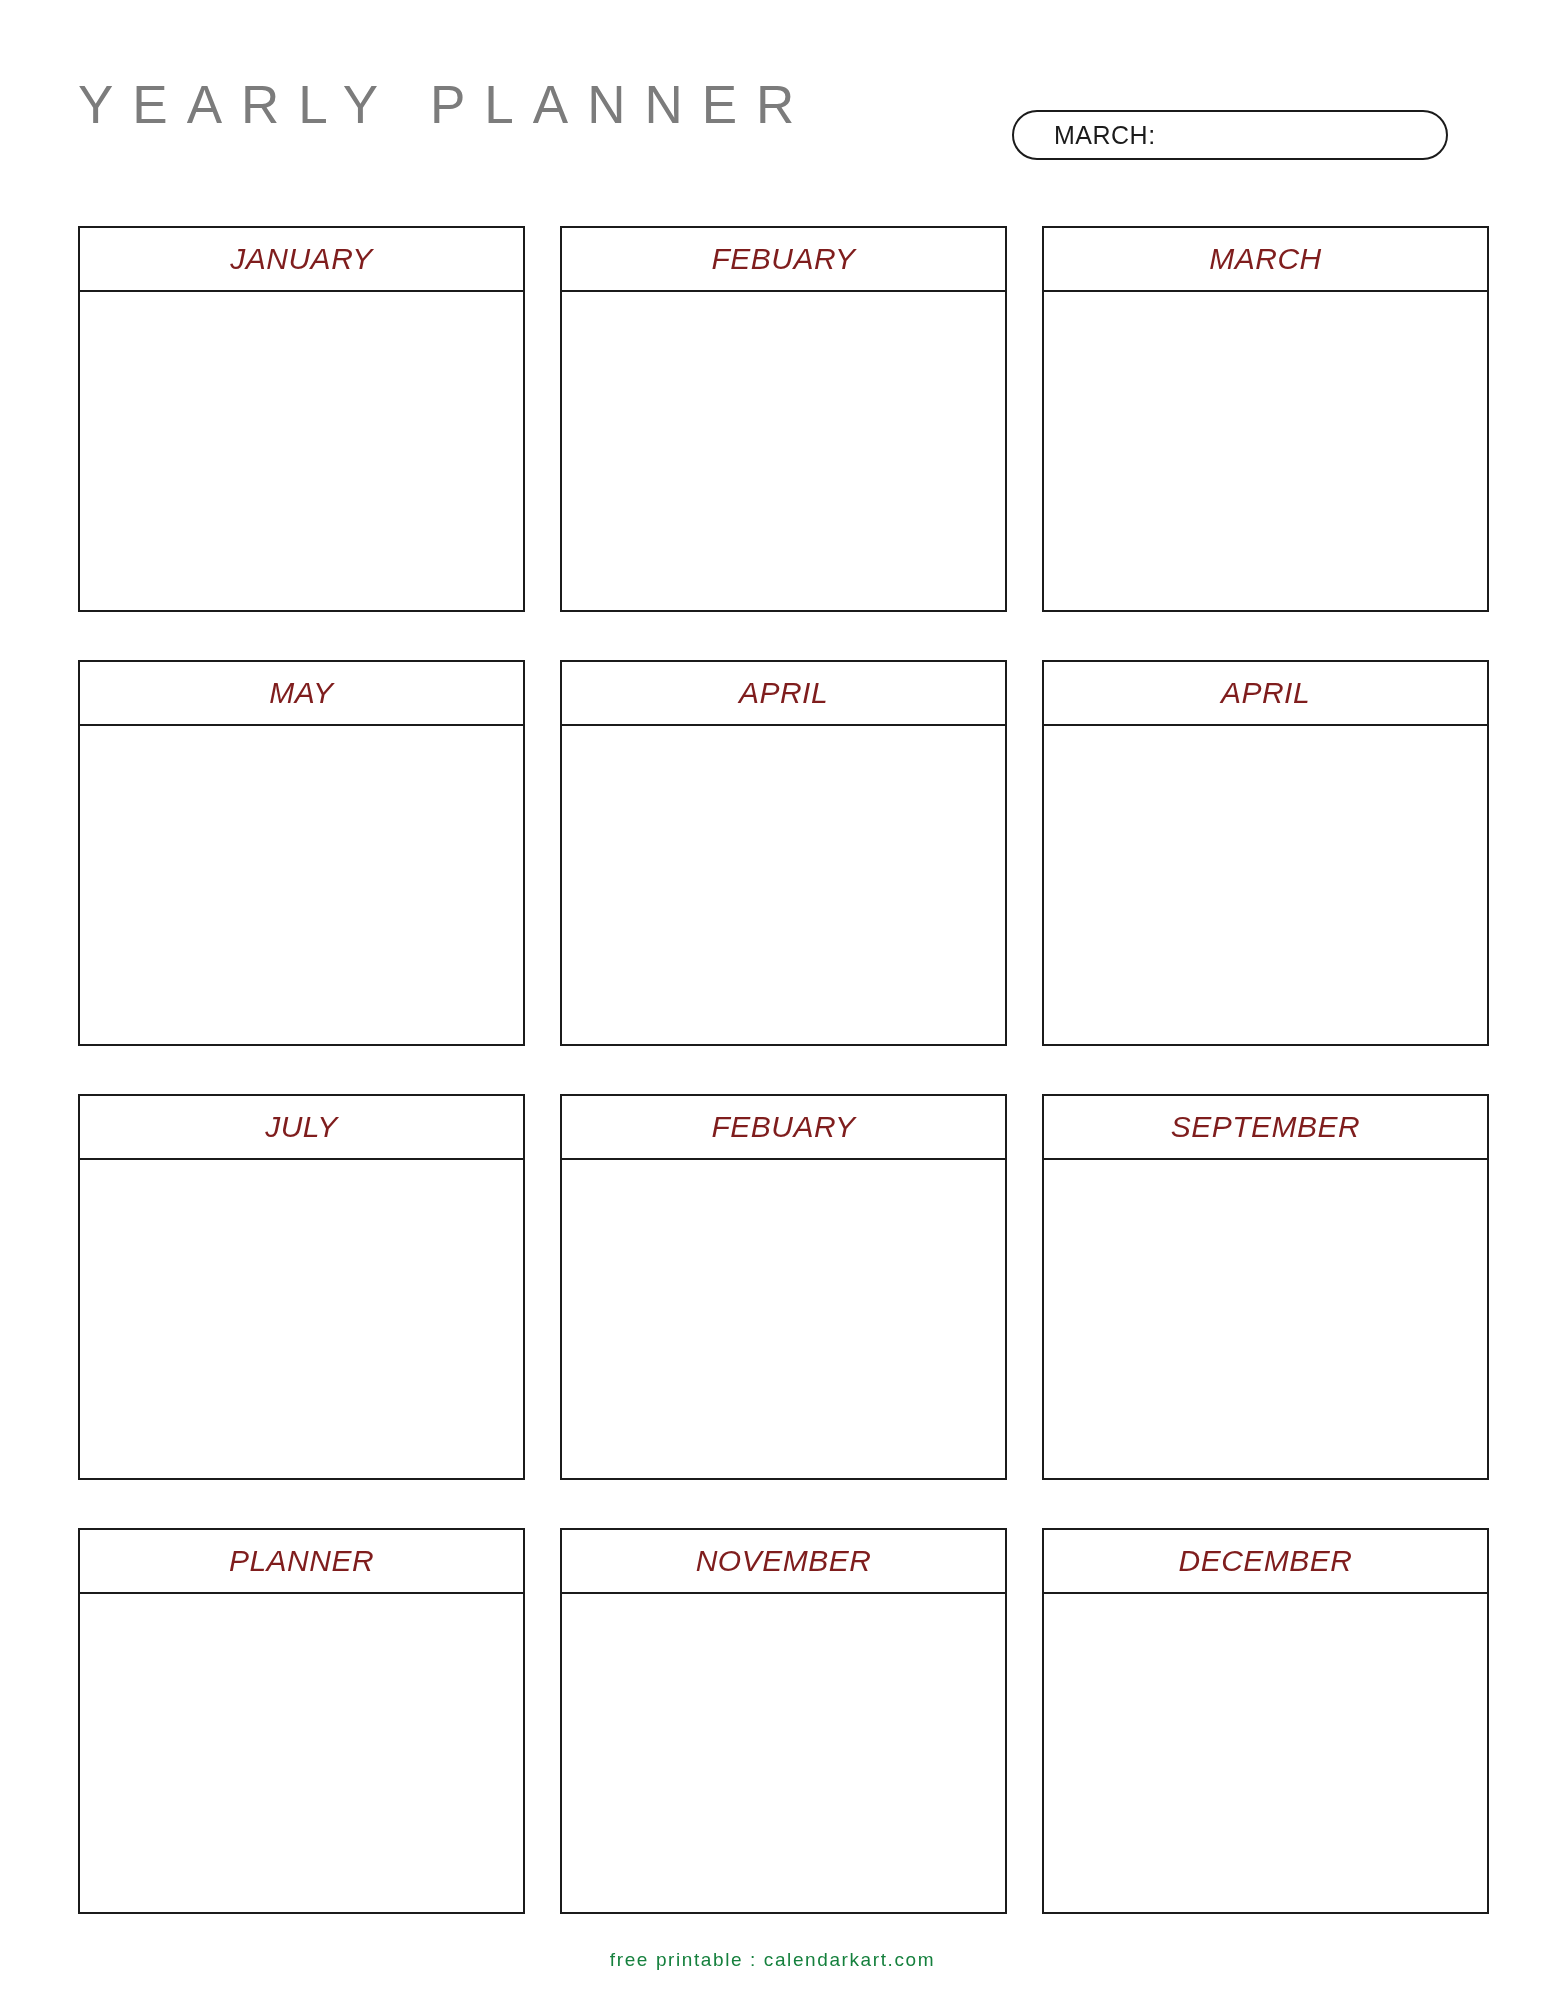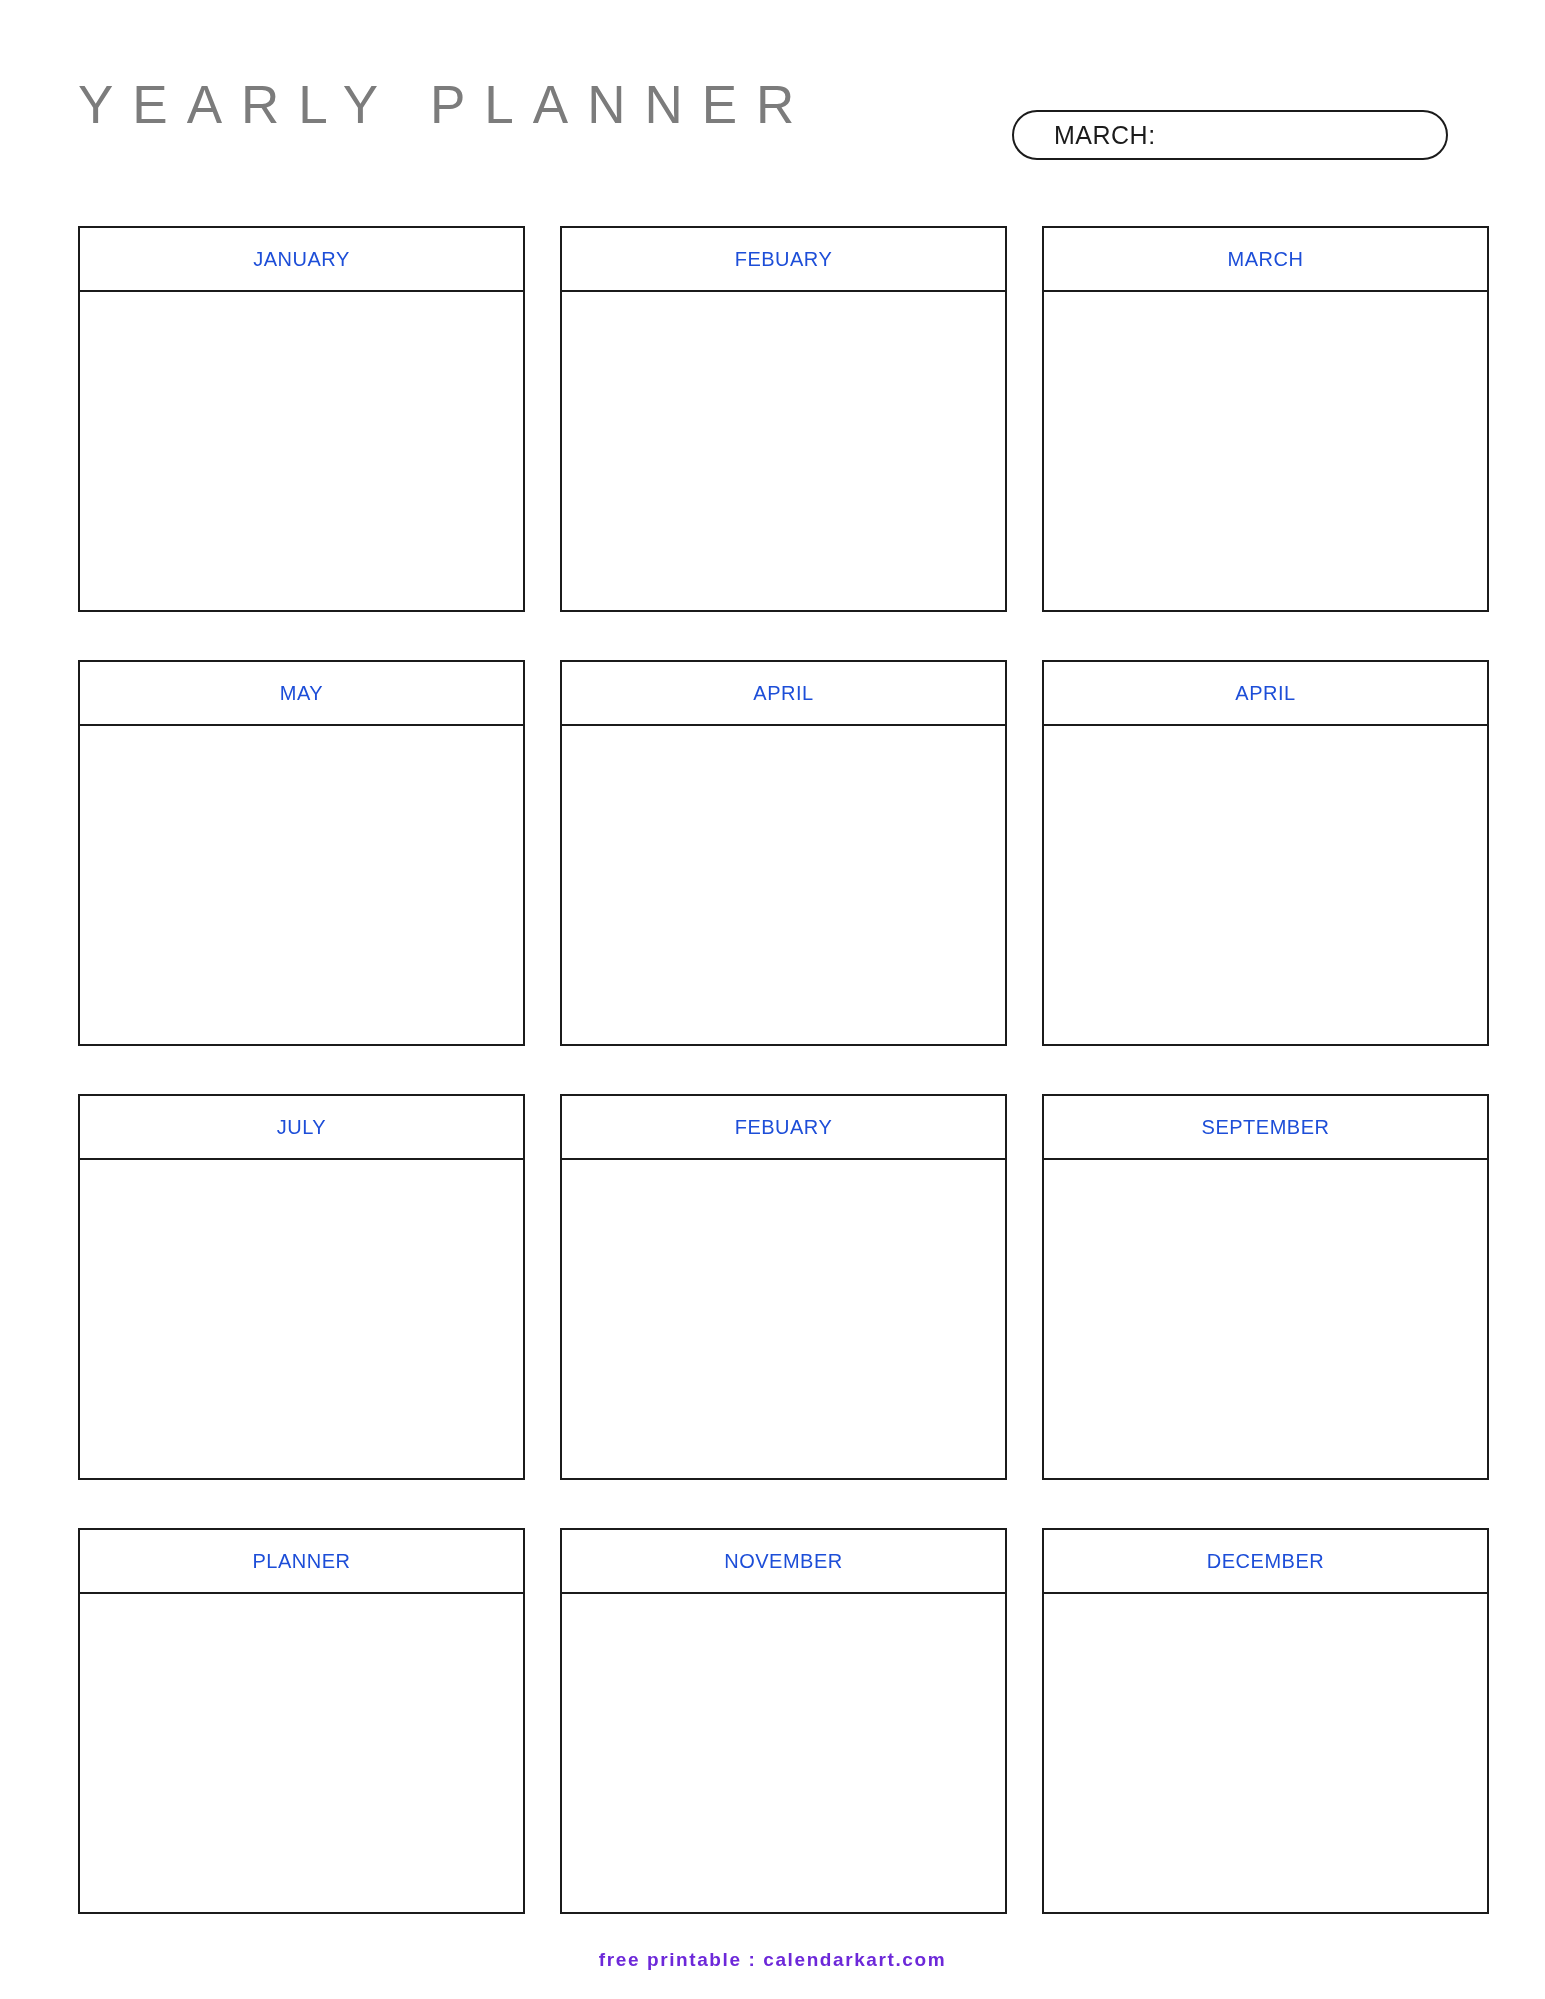--- a/index.html
+++ b/index.html
@@ -105,46 +105,47 @@
   .month-header {
     height: 64px;
     flex: 0 0 64px;
     border-bottom: 2px solid #1b1b1b;
     display: flex;
     align-items: center;
     justify-content: center;
   }
 
   .month-name {
-    font-size: 20px;
-    font-weight: 400;
-    color: #1d4ed8;
+    font-size: 30px;
+    font-weight: 400;
+    color: #7f1d1d;
     letter-spacing: 0.5px;
     line-height: 1;
     white-space: nowrap;
+    font-style: italic;
   }
 
   .month-body {
     flex: 1 1 auto;
     background: #ffffff;
   }
 
   
   .footer {
     position: absolute;
     left: 0;
     top: 1950px;
     width: 1545px;
     text-align: center;
   }
 
   .footer-text {
     font-size: 19px;
-    font-weight: 700;
-    color: #6d28d9;
+    font-weight: 400;
+    color: #15803d;
     letter-spacing: 1.6px;
     line-height: 1;
     white-space: nowrap;
   }
 </style>
 </head>
 <body>
 
 <div class="page">
 

